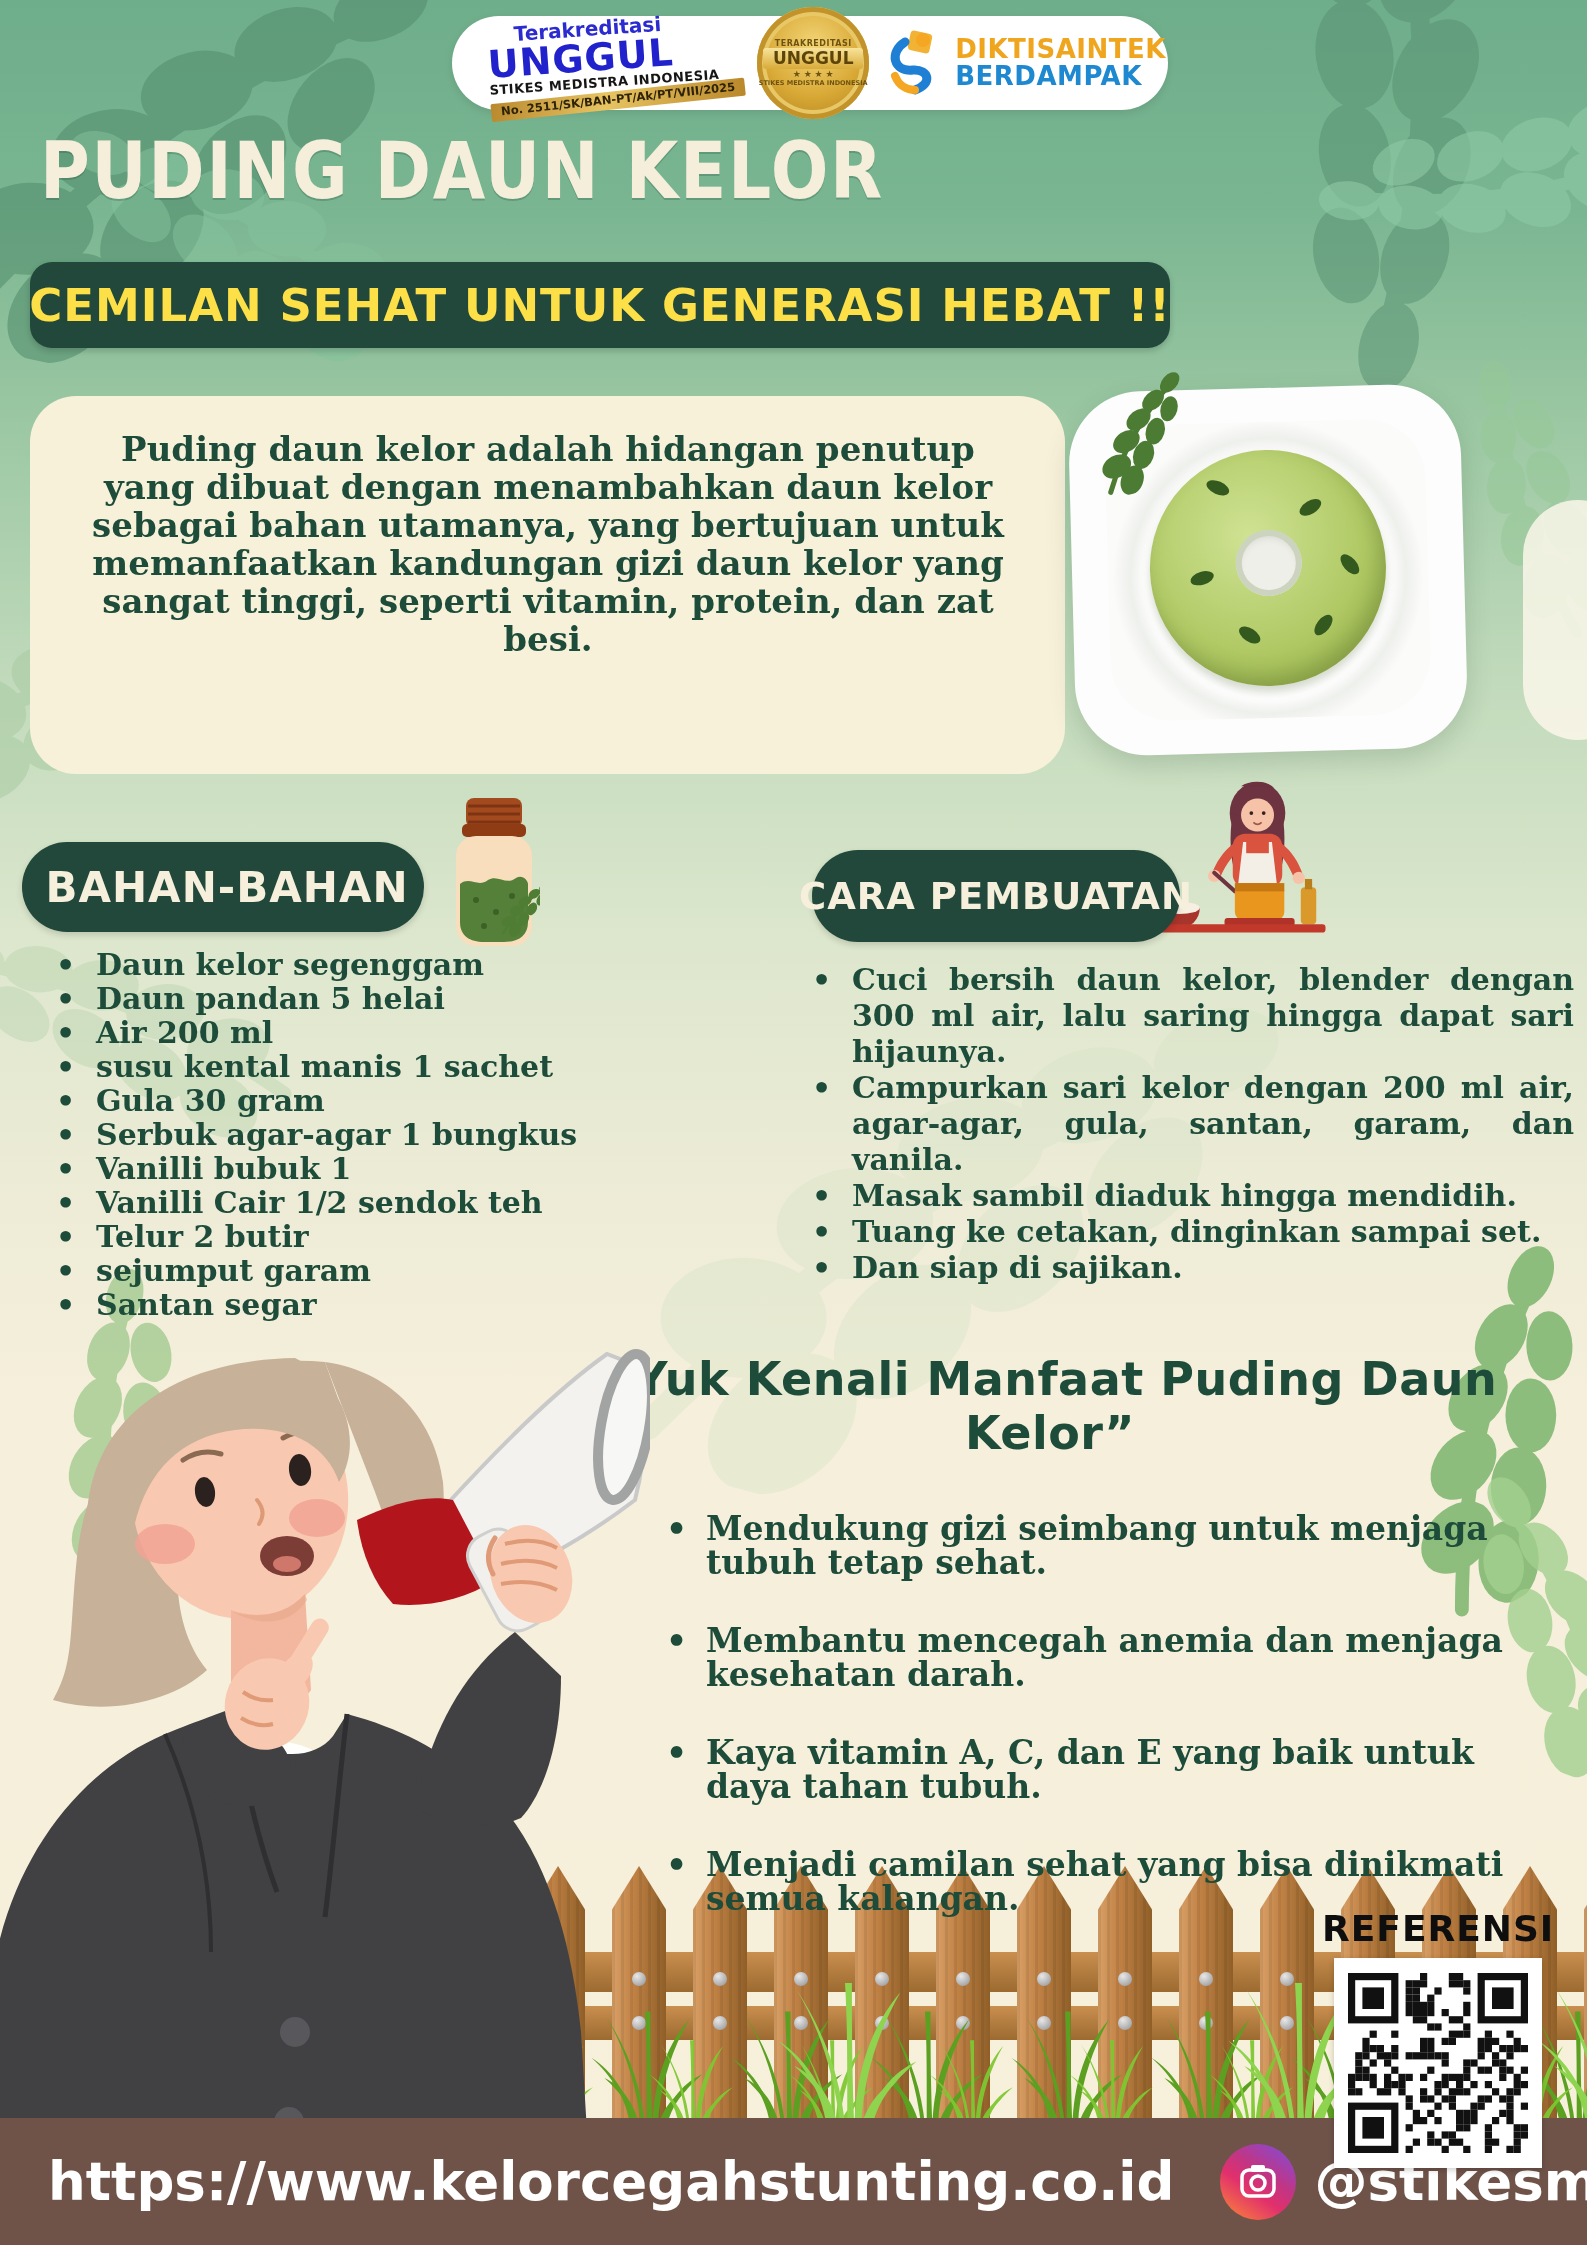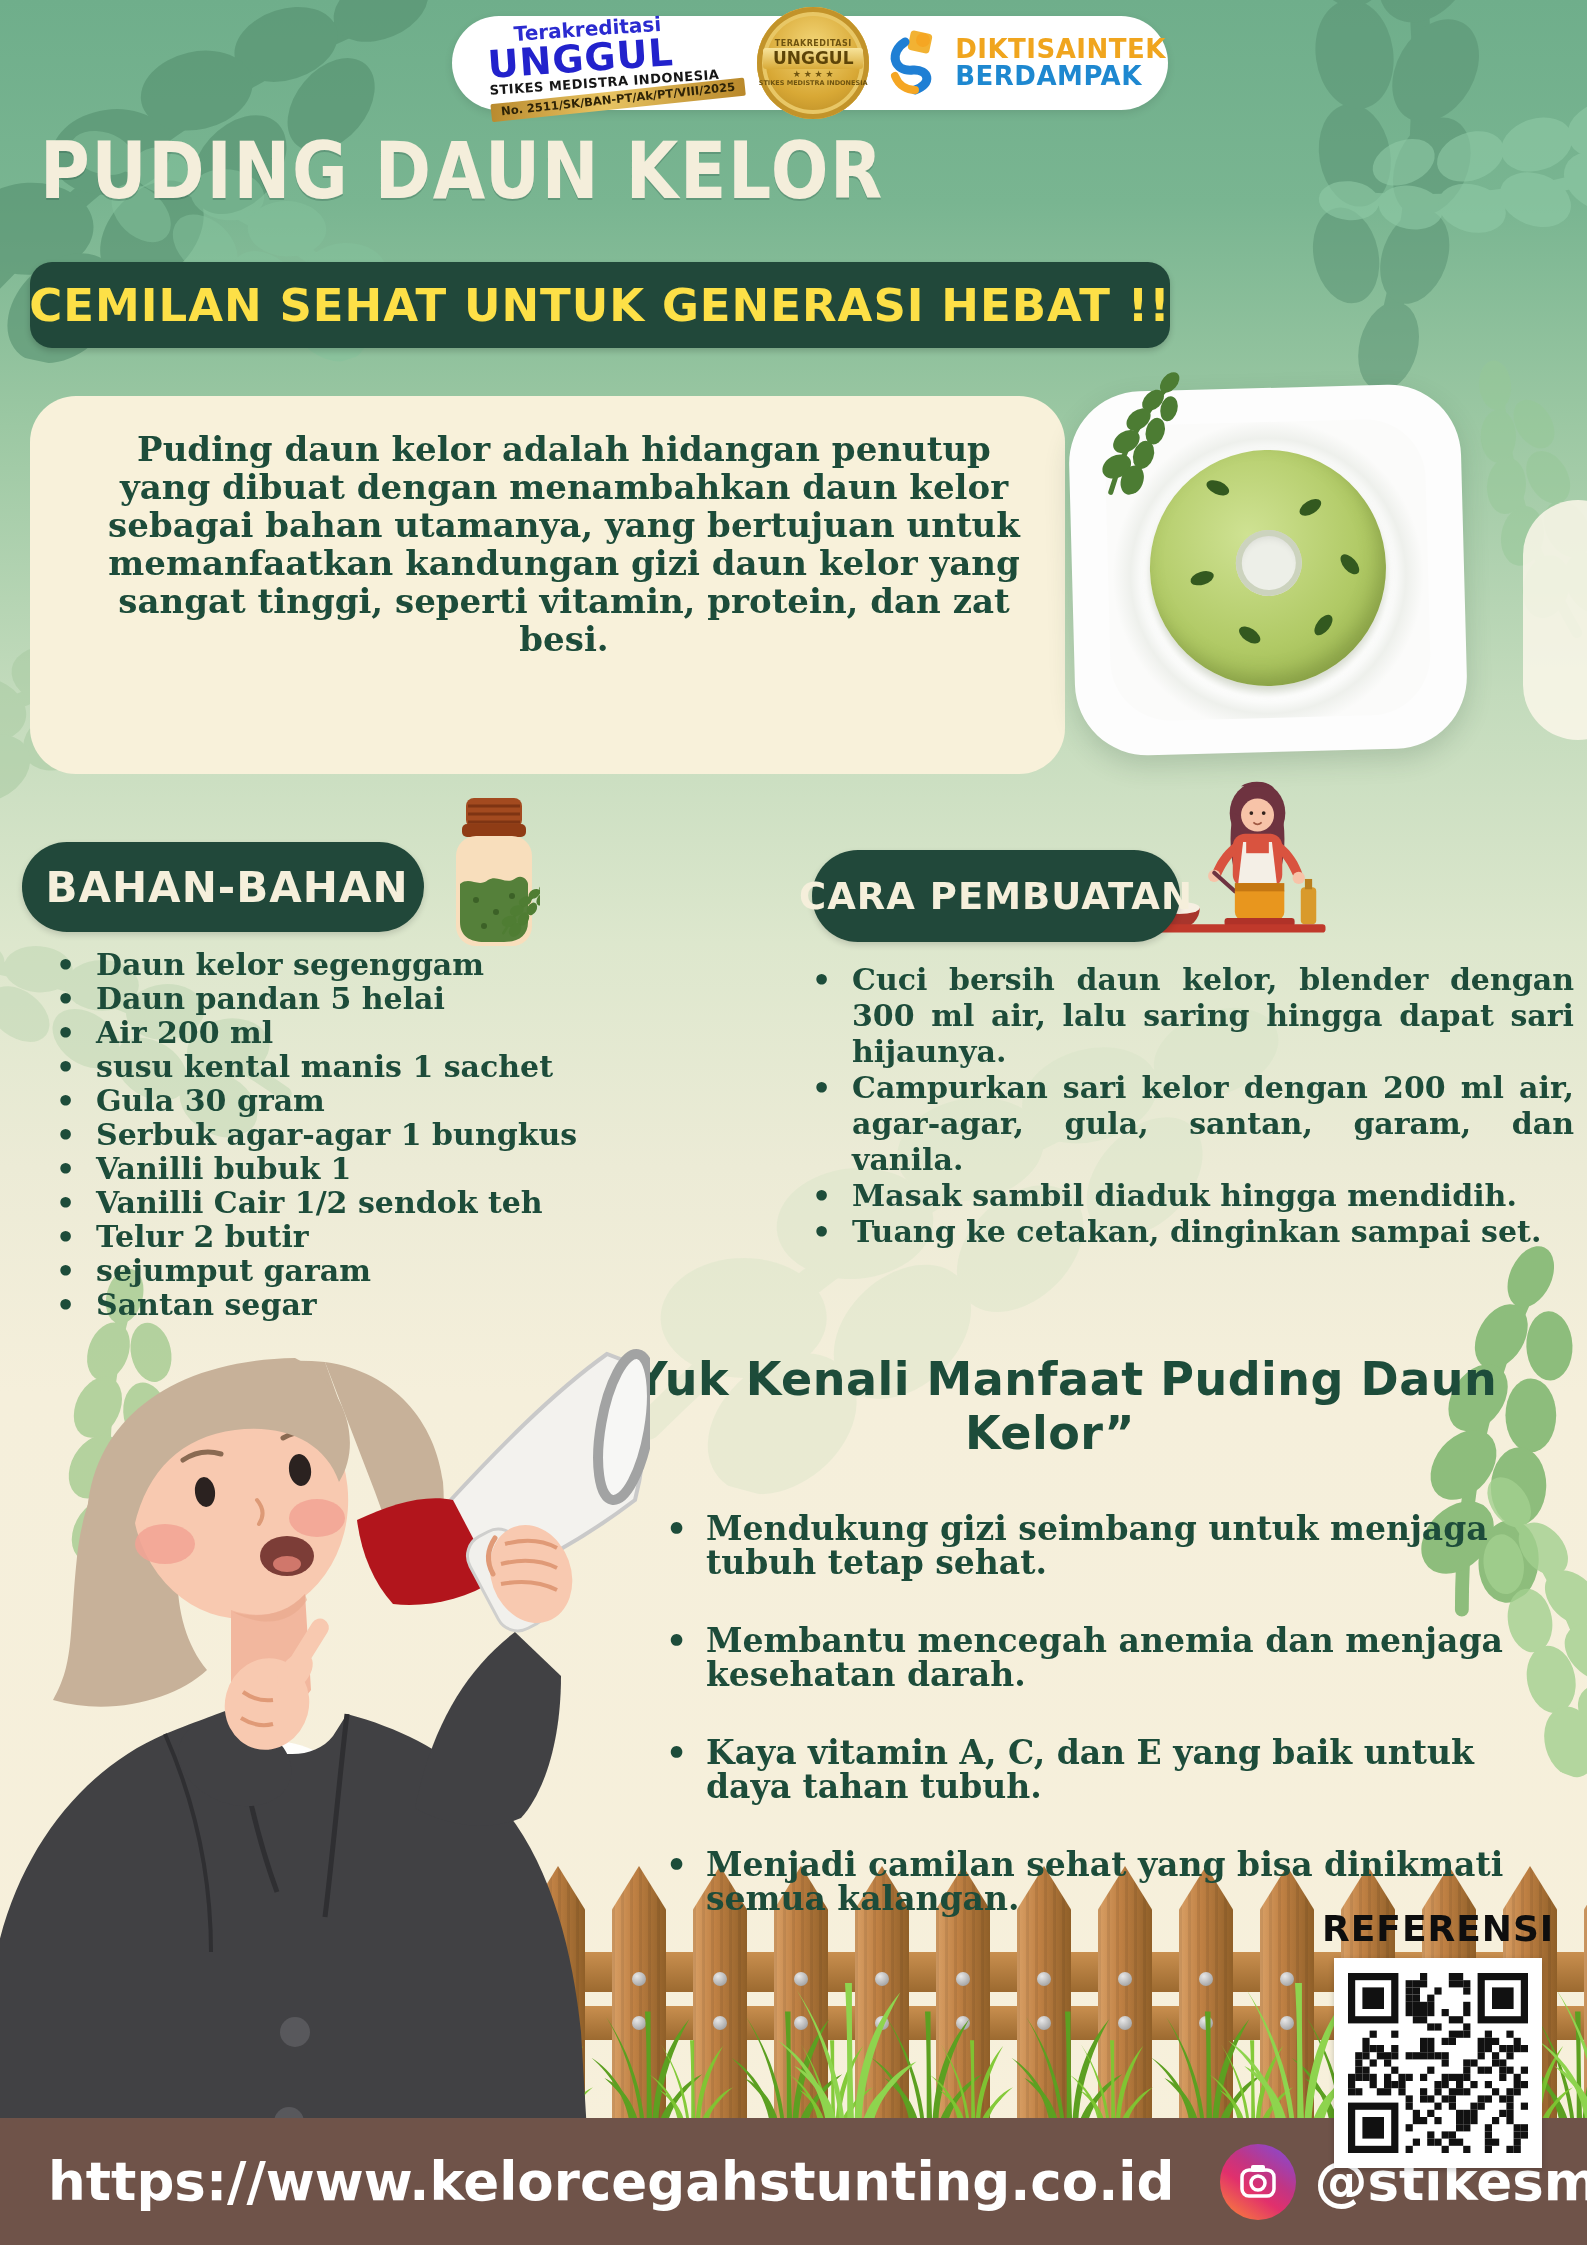--- a/index.html
+++ b/index.html
@@ -33,21 +33,21 @@
 
   
   .main-title{position:absolute;left:40px;top:126px;color:#f4eedb;font-size:78px;font-weight:900;letter-spacing:2px;
     transform:scaleX(.87);transform-origin:left center;white-space:nowrap;text-shadow:0 2px 0 rgba(32,72,58,.25);z-index:5;}
   .banner{position:absolute;left:30px;top:262px;width:1140px;height:86px;background:#21483a;border-radius:22px;
     display:flex;align-items:center;justify-content:center;z-index:5;box-shadow:0 3px 6px rgba(0,0,0,.18);}
   .banner span{color:#fde047;font-size:45px;font-weight:800;letter-spacing:1px;white-space:nowrap;}
 
   
   .desc-panel{position:absolute;left:30px;top:396px;width:1035px;height:378px;background:#f8f1da;border-radius:46px;z-index:4;}
-  .desc-text{position:absolute;left:64px;top:34px;width:940px;color:#1d4c3a;font-family:"DejaVu Serif","Liberation Serif",serif;
+  .desc-text{position:absolute;left:48px;top:34px;width:940px;color:#1d4c3a;font-family:"DejaVu Serif","Liberation Serif",serif;
     font-weight:700;font-size:34px;line-height:38px;text-align:center;}
   .photo{position:absolute;left:1072px;top:388px;width:392px;height:364px;background:#fdfdfd;border-radius:72px;
     transform:rotate(-1.5deg);box-shadow:0 10px 26px rgba(40,70,50,.18);z-index:4;}
   .photo .plate-ring{position:absolute;left:36px;top:34px;width:320px;height:296px;border-radius:60px;
     background:radial-gradient(circle at 50% 52%,#ffffff 0 55%,#eef0ec 62%,#fbfbfa 70%);}
   .pudding{position:absolute;left:78px;top:62px;width:236px;height:236px;border-radius:50%;
     background:radial-gradient(circle at 42% 36%,#cfe293,#b1ca66 55%,#90ab44 100%);
     box-shadow:inset -6px -10px 18px rgba(90,110,40,.35), 0 6px 10px rgba(80,100,50,.25);}
   .pudding .hole{position:absolute;left:86px;top:80px;width:66px;height:66px;border-radius:50%;background:#edefe8;
     box-shadow:inset 0 0 0 6px #ccd3be, inset 0 6px 10px rgba(0,0,0,.12);}
@@ -284,20 +284,21 @@
     <ellipse cx="36" cy="126" rx="20" ry="6" fill="#f6efe2"></ellipse>
     <rect x="154" y="106" width="15" height="36" rx="4" fill="#d99a2b"></rect>
     <rect x="158" y="98" width="7" height="10" fill="#b97f1d"></rect>
     <rect x="8" y="142" width="170" height="8" rx="3" fill="#c0392b"></rect>
   </svg>
   <ul class="poster-list steps-list">
       <li>Cuci bersih daun kelor, blender dengan 300 ml air, lalu saring hingga dapat sari hijaunya.</li>
       <li>Campurkan sari kelor dengan 200 ml air, agar-agar, gula, santan, garam, dan vanila.</li>
       <li>Masak sambil diaduk hingga mendidih.</li>
       <li>Tuang ke cetakan, dinginkan sampai set.</li>
+      <li>Dan siap di sajikan.</li>
     </ul>
 
   <div class="benefits-title">“Yuk Kenali Manfaat  Puding Daun Kelor”</div>
   <ul class="poster-list benefits-list">
       <li>Mendukung gizi seimbang untuk menjaga tubuh tetap sehat.</li>
       <li>Membantu mencegah anemia dan menjaga kesehatan darah.</li>
       <li>Kaya vitamin A, C, dan E yang baik untuk daya tahan tubuh.</li>
       <li>Menjadi camilan sehat yang bisa dinikmati semua kalangan.</li>
     </ul>
 

